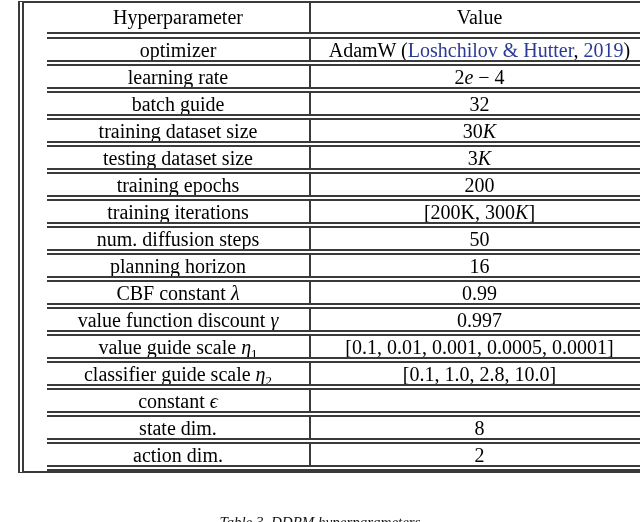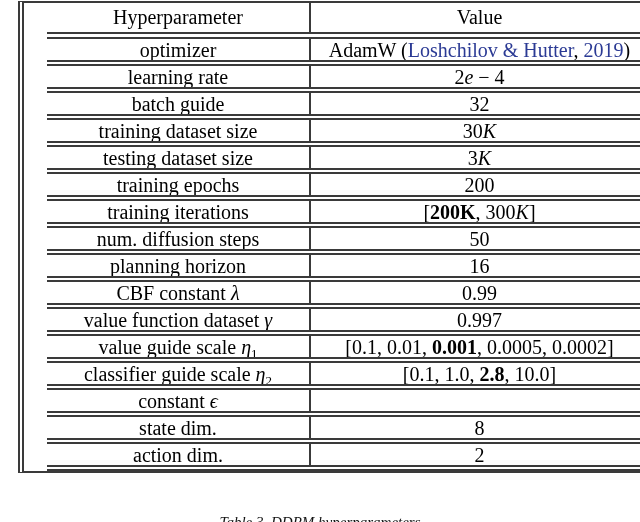--- a/index.html
+++ b/index.html
@@ -52,21 +52,21 @@
     line-height: 29px;
   }
   .param {
     width: 264px;
     border-right: 2px solid var(--bc);
   }
   .value {
     flex: 1;
   }
   .seg-i { font-style: italic; }
-  .seg-b { font-weight: bold; }
+  .seg-b { font-weight: normal; }
   .seg-link { color: var(--link); text-align: right; }
   .seg-sub {
     font-size: 13px;
     vertical-align: -4px;
     line-height: 0;
   }
   .cap {
     position: absolute;
     top: 513px;
     left: 0;
@@ -121,26 +121,26 @@
   </div>
       <div class="tr">
     <div class="td param"><span>planning horizon</span></div>
     <div class="td value"><span>16</span></div>
   </div>
       <div class="tr">
     <div class="td param"><span>CBF constant </span><span class="seg-i">λ</span></div>
     <div class="td value"><span>0.99</span></div>
   </div>
       <div class="tr">
-    <div class="td param"><span>value function dataset </span><span class="seg-i">γ</span></div>
+    <div class="td param"><span>value function discount </span><span class="seg-i">γ</span></div>
     <div class="td value"><span>0.997</span></div>
   </div>
       <div class="tr">
     <div class="td param"><span>value guide scale </span><span class="seg-i">η</span><span class="seg-sub">1</span></div>
-    <div class="td value"><span>[0.1, 0.01, </span><span class="seg-b">0.001</span><span>, 0.0005, 0.0002]</span></div>
+    <div class="td value"><span>[0.1, 0.01, </span><span class="seg-b">0.001</span><span>, 0.0005, 0.0001]</span></div>
   </div>
       <div class="tr">
     <div class="td param"><span>classifier guide scale </span><span class="seg-i">η</span><span class="seg-sub">2</span></div>
     <div class="td value"><span>[0.1, 1.0, </span><span class="seg-b">2.8</span><span>, 10.0]</span></div>
   </div>
       <div class="tr">
     <div class="td param"><span>constant </span><span class="seg-i">ϵ</span></div>
   </div>
       <div class="tr">
     <div class="td param"><span>state dim.</span></div>

